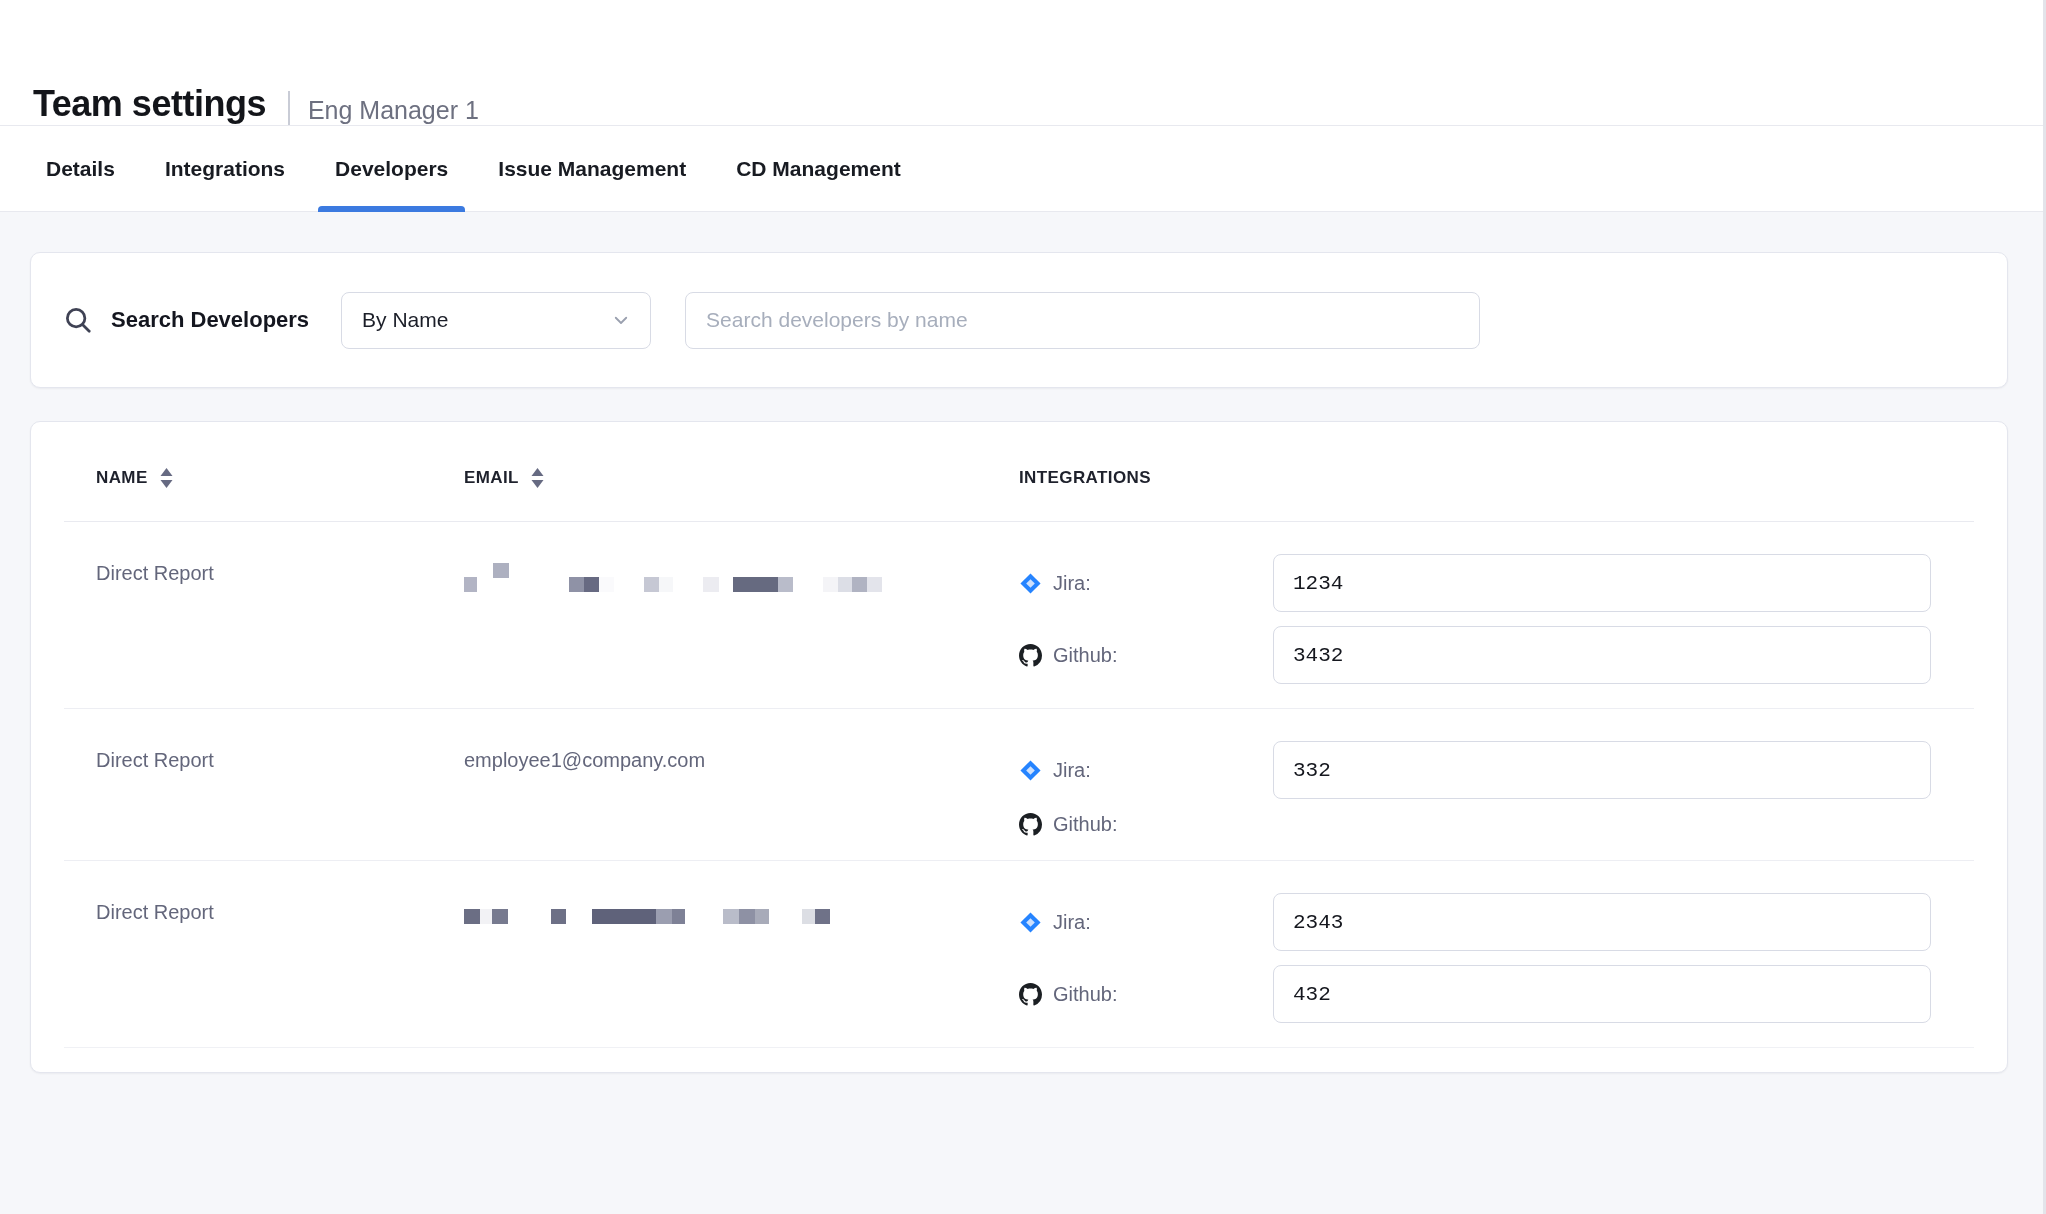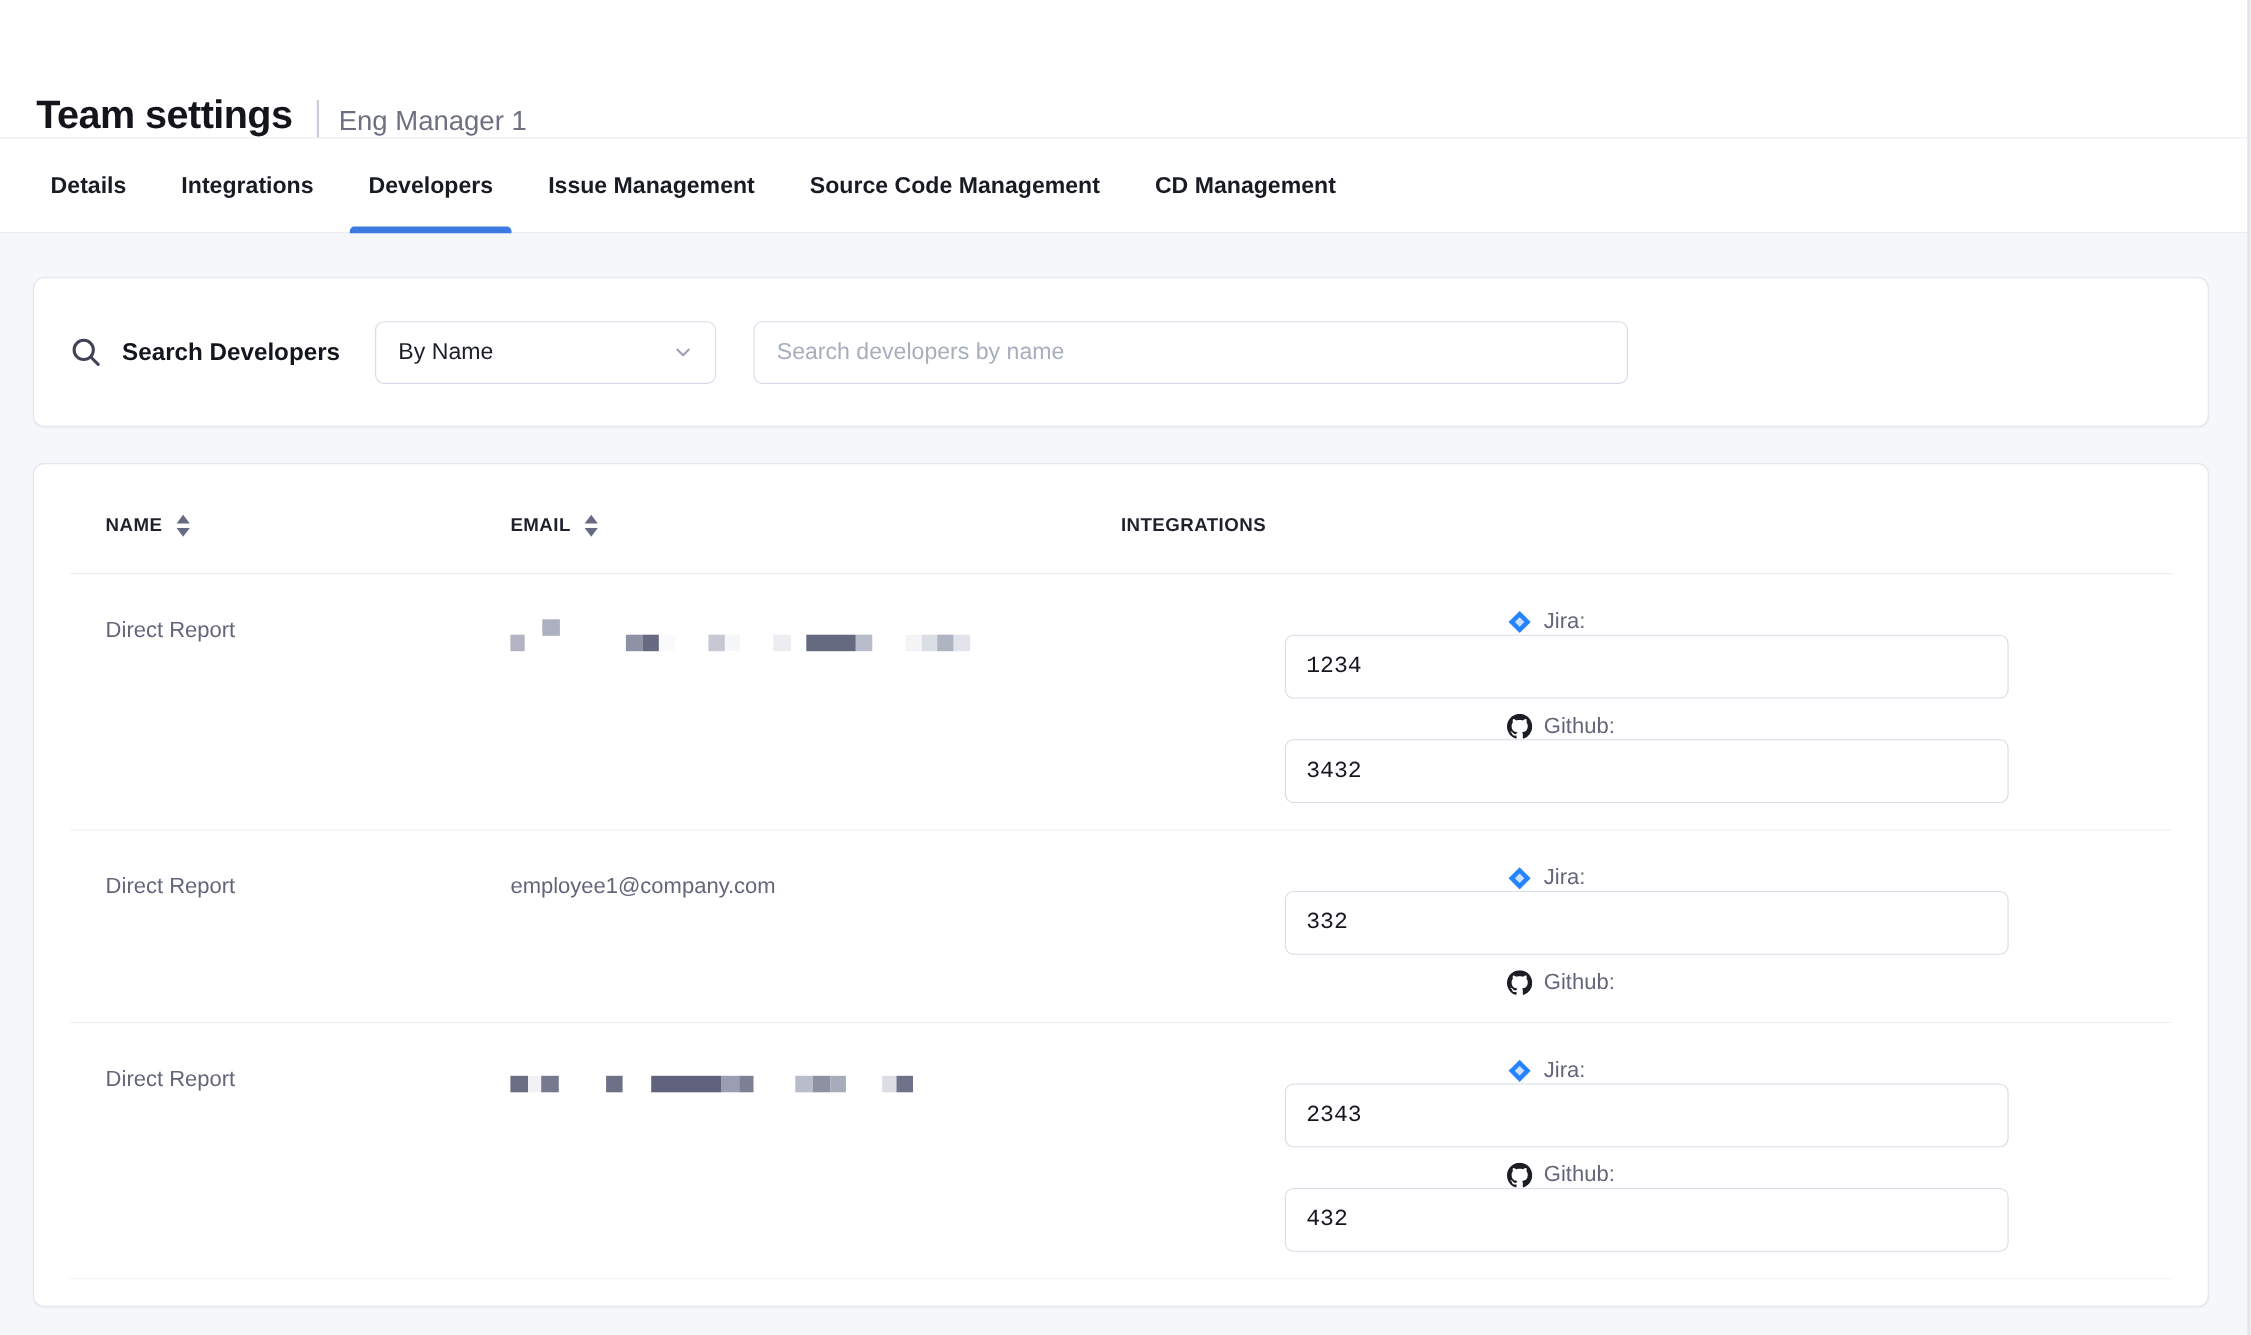--- a/index.html
+++ b/index.html
@@ -170,21 +170,20 @@
 
   
   .redacted { display:flex; align-items:flex-end; height:30px; }
   .px { display:inline-block; height:15px; }
 
   
   .integration-line {
     display:flex;
     align-items:center;
     margin-bottom:14px;
-    flex-direction:column;
   }
   .integration-line:last-child { margin-bottom:0; }
   .integration-label {
     width:254px;
     display:flex;
     align-items:center;
     gap:11px;
     font-size:20px;
     color:#63667b;
   }
@@ -209,21 +208,20 @@
   <div class="page-title">Team settings</div>
   <div class="title-divider"></div>
   <div class="page-subtitle">Eng Manager 1</div>
 </div>
 
 <div class="tab-bar">
   <div class="tab">Details</div>
   <div class="tab">Integrations</div>
   <div class="tab active">Developers</div>
   <div class="tab">Issue Management</div>
-  <div class="tab">Source Code Management</div>
   <div class="tab">CD Management</div>
 </div>
 
 <div class="card search-card">
   <svg class="search-icon" viewBox="0 0 24 24" fill="none" stroke="#3f4254" stroke-width="2.2" stroke-linecap="round">
     <circle cx="10.5" cy="10.5" r="7"></circle>
     <line x1="15.8" y1="15.8" x2="21" y2="21"></line>
   </svg>
   <div class="search-label">Search Developers</div>
 

